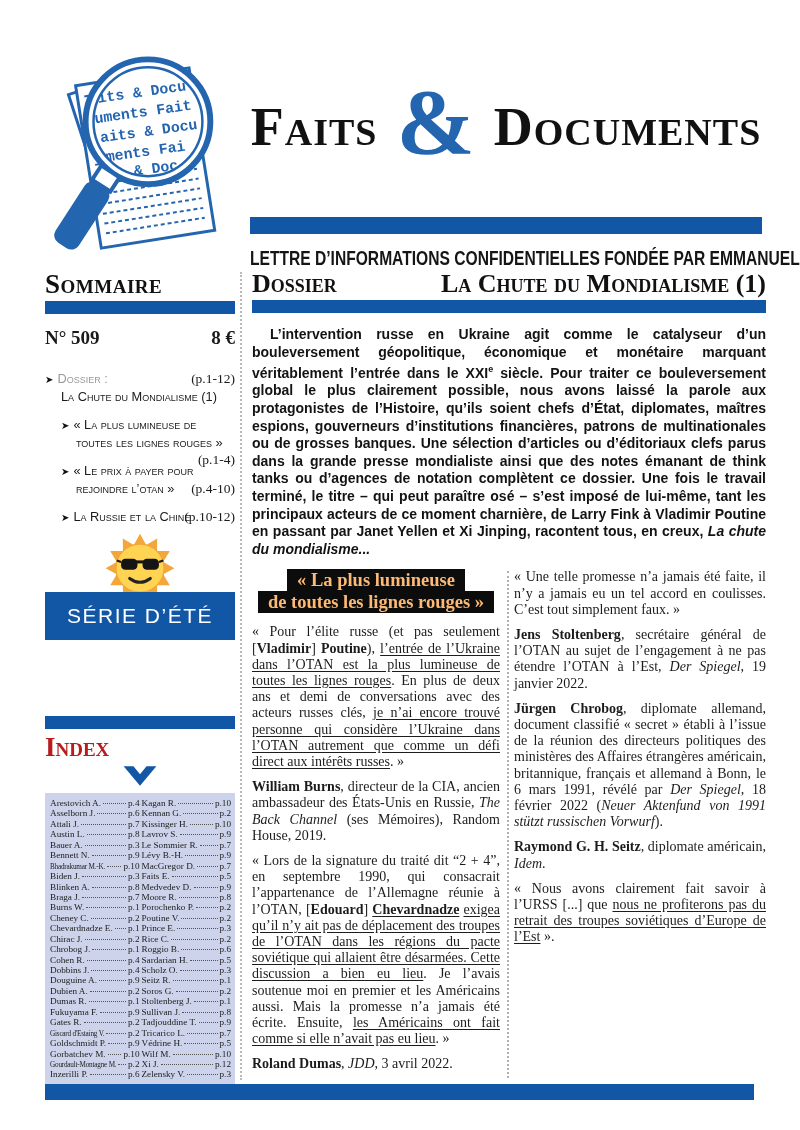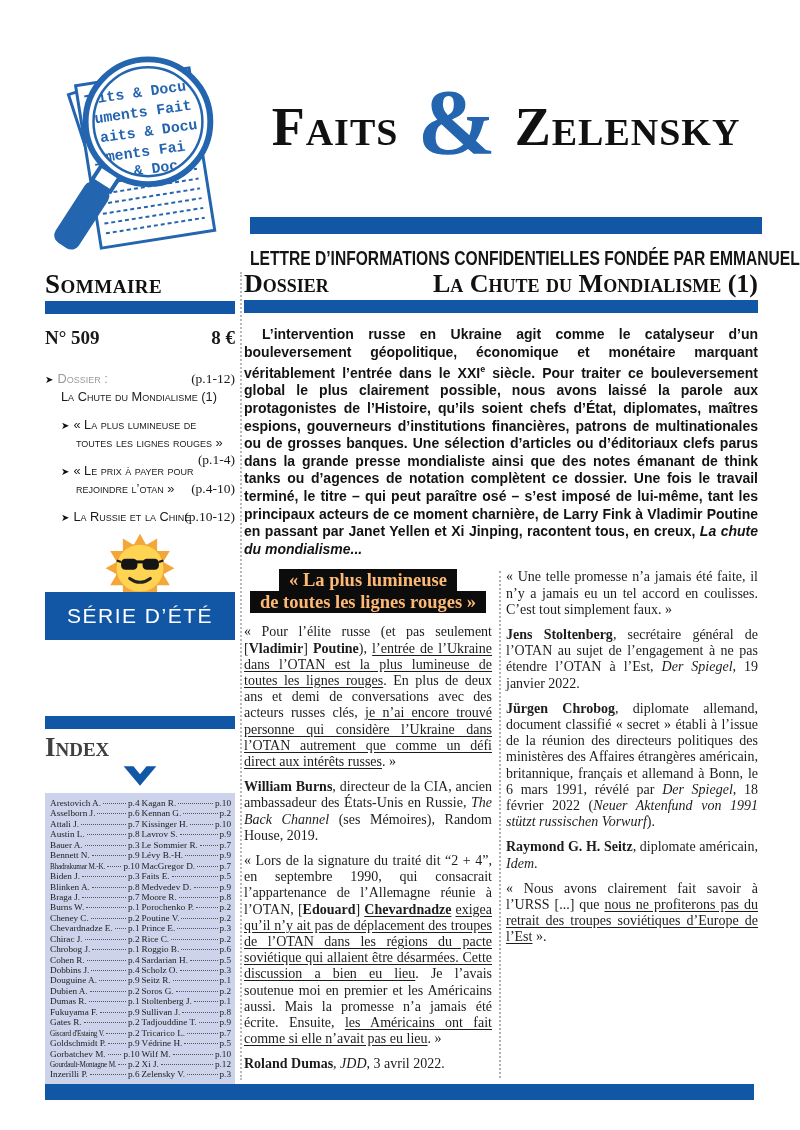--- a/index.html
+++ b/index.html
@@ -39,33 +39,33 @@
   .toc-row1 .pages{margin-left:auto;}
   .toc-l2{margin-left:16px;}
   .toc-item2{margin-top:11px;margin-left:16px;padding-left:15px;text-indent:-15px;}
   .toc-item2 .pages{float:right;}
   .sun{display:block;margin:6px auto 0;}
   .serie{height:48px;background:#1257a6;color:#fff;display:flex;align-items:center;justify-content:center;
          font-family:"Liberation Sans",sans-serif;font-size:21px;letter-spacing:1.5px;margin-top:-14px;
          position:relative;z-index:1;}
   .idx-bar{height:13px;background:#1257a6;margin-top:76px;}
   .idx-head{margin:4px 0 0 0;font-family:"Liberation Serif",serif;font-weight:bold;font-variant:small-caps;
-            font-size:27px;line-height:28px;color:#404040;}
+            font-size:27px;line-height:28px;color:#b91c1c;}
   .idx-arrow{display:block;margin:4px auto 0;}
   .idx-box{margin-top:6px;background:#ccd3ea;padding:5px 4px 5px 5px;display:flex;gap:2px;}
   .idx-col{flex:1;min-width:0;}
   .idx-row{display:flex;align-items:baseline;height:10.45px;font-size:9.2px;line-height:10.45px;
            font-family:"Liberation Serif",serif;color:#1d1d1d;}
   .idx-name{white-space:nowrap;}
   .idx-name.tight{font-size:7.2px;letter-spacing:-.2px;}
   .leader{flex:1;min-width:3px;border-bottom:1px dotted #555;margin:0 2px;transform:translateY(-2px);}
   .idx-page{white-space:nowrap;}
 
   
-  .main{position:absolute;left:244px;top:270px;width:514px;}
+  .main{position:absolute;left:252px;top:270px;width:514px;}
   .main-head{display:flex;justify-content:space-between;align-items:flex-end;}
   .dossier-label,.dossier-title{font-family:"Liberation Serif",serif;font-weight:bold;font-variant:small-caps;
       font-size:26px;line-height:27px;color:#111;margin:0;}
   .head-bar{height:13px;background:#1257a6;margin-top:3px;}
   .intro{margin:13px 0 0 0;font-family:"Liberation Sans",sans-serif;font-weight:bold;
          font-size:14px;line-height:17.6px;text-align:justify;text-indent:18px;color:#131313;}
   .intro sup{font-size:9px;}
   .columns{display:flex;margin-top:11px;}
   .col-l{width:248px;}
   .col-divider{border-left:2px dotted #b0b0b0;margin:2px 5px 4px 7px;}
@@ -124,21 +124,21 @@
     <g transform="rotate(33 66 150)">
       <rect x="55" y="148" width="22" height="17" fill="#fff" stroke="#2465b0" stroke-width="4"></rect>
       <rect x="52" y="165" width="28" height="72" rx="9" fill="#2465b0"></rect>
     </g>
   </svg>
 
   <div class="title-block">
     <div class="title">
       <span class="tw">Faits</span>
       <span class="amp">&amp;</span>
-      <span class="tw">Zelensky</span>
+      <span class="tw">Documents</span>
     </div>
     <div class="title-bar"></div>
     <div class="subtitle">
       <span>LETTRE D’INFORMATIONS CONFIDENTIELLES FONDÉE PAR EMMANUEL RATIER</span>
     </div>
   </div>
 
   <div class="vsep-sidebar"></div>
 
   <aside class="sidebar">

